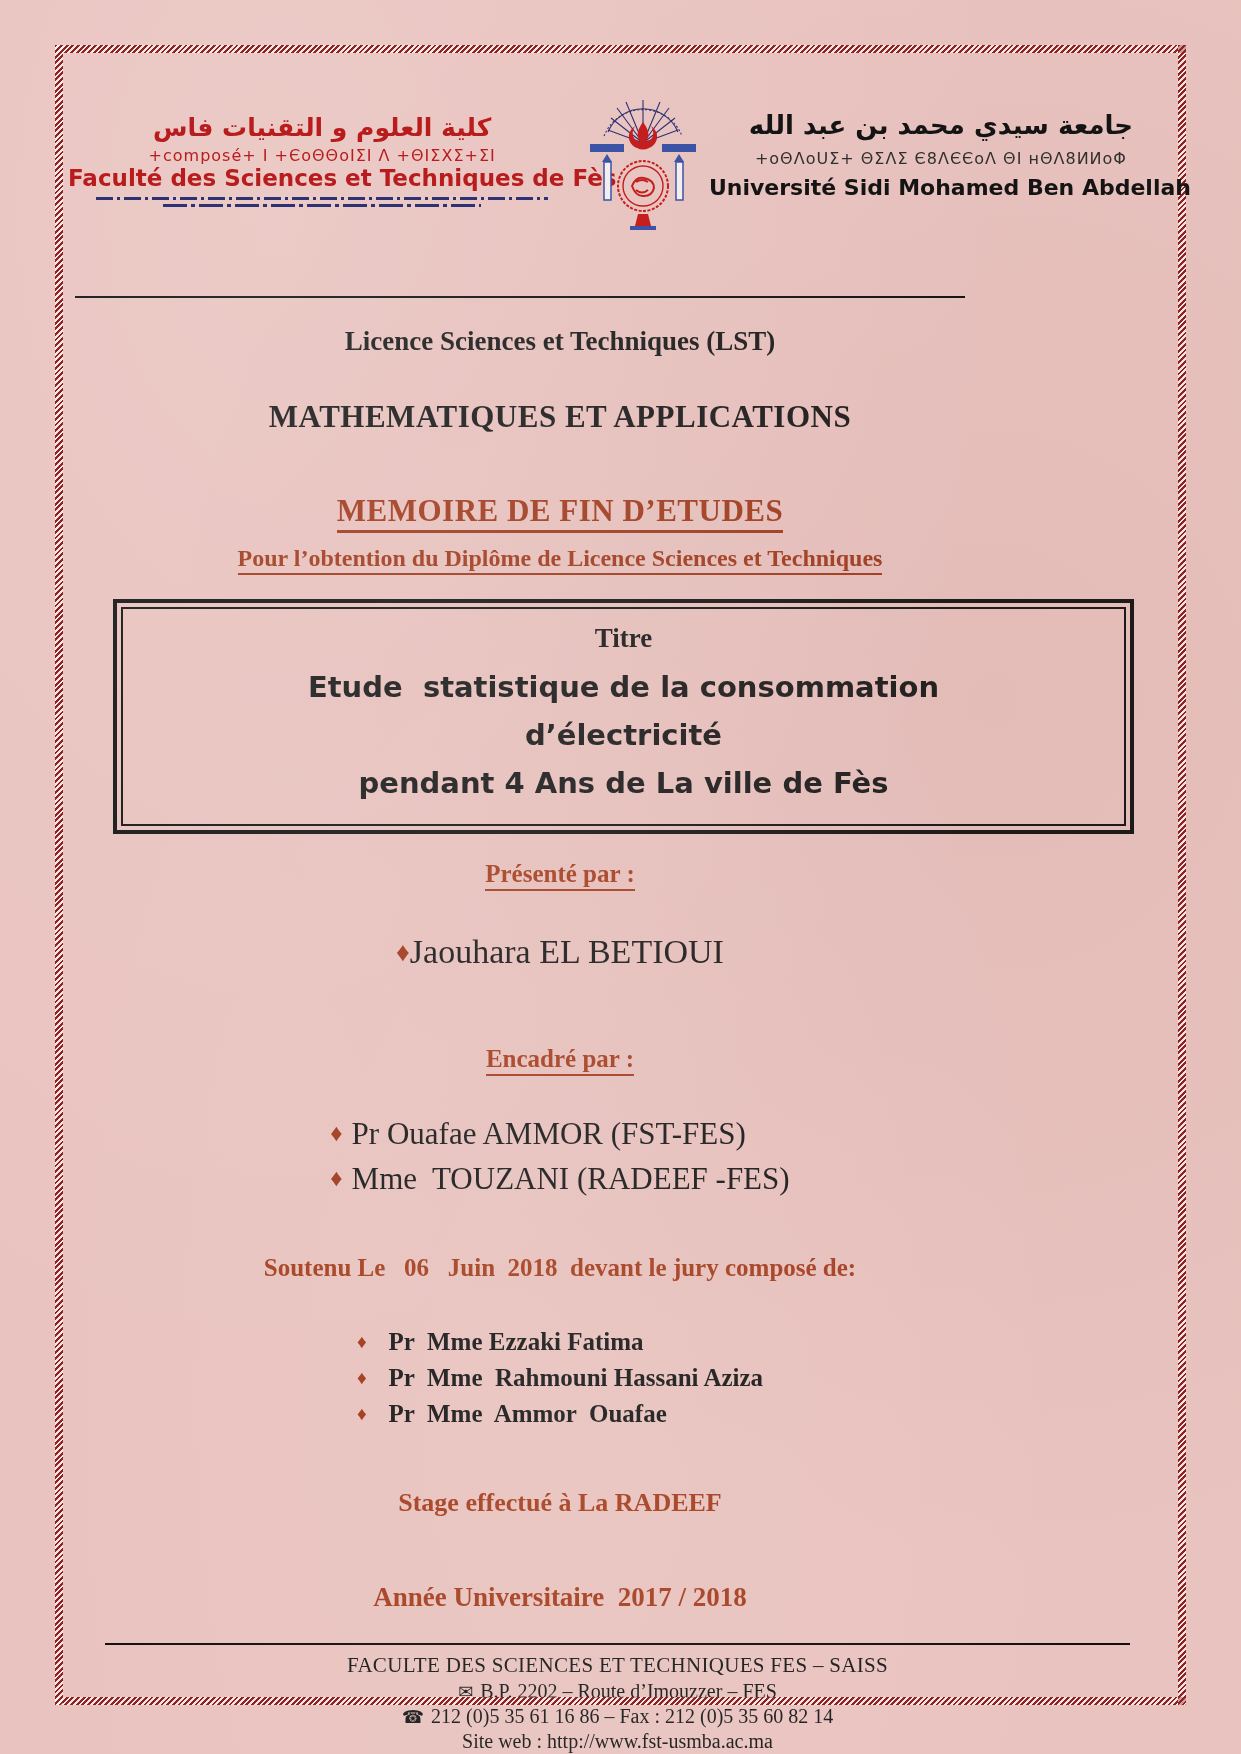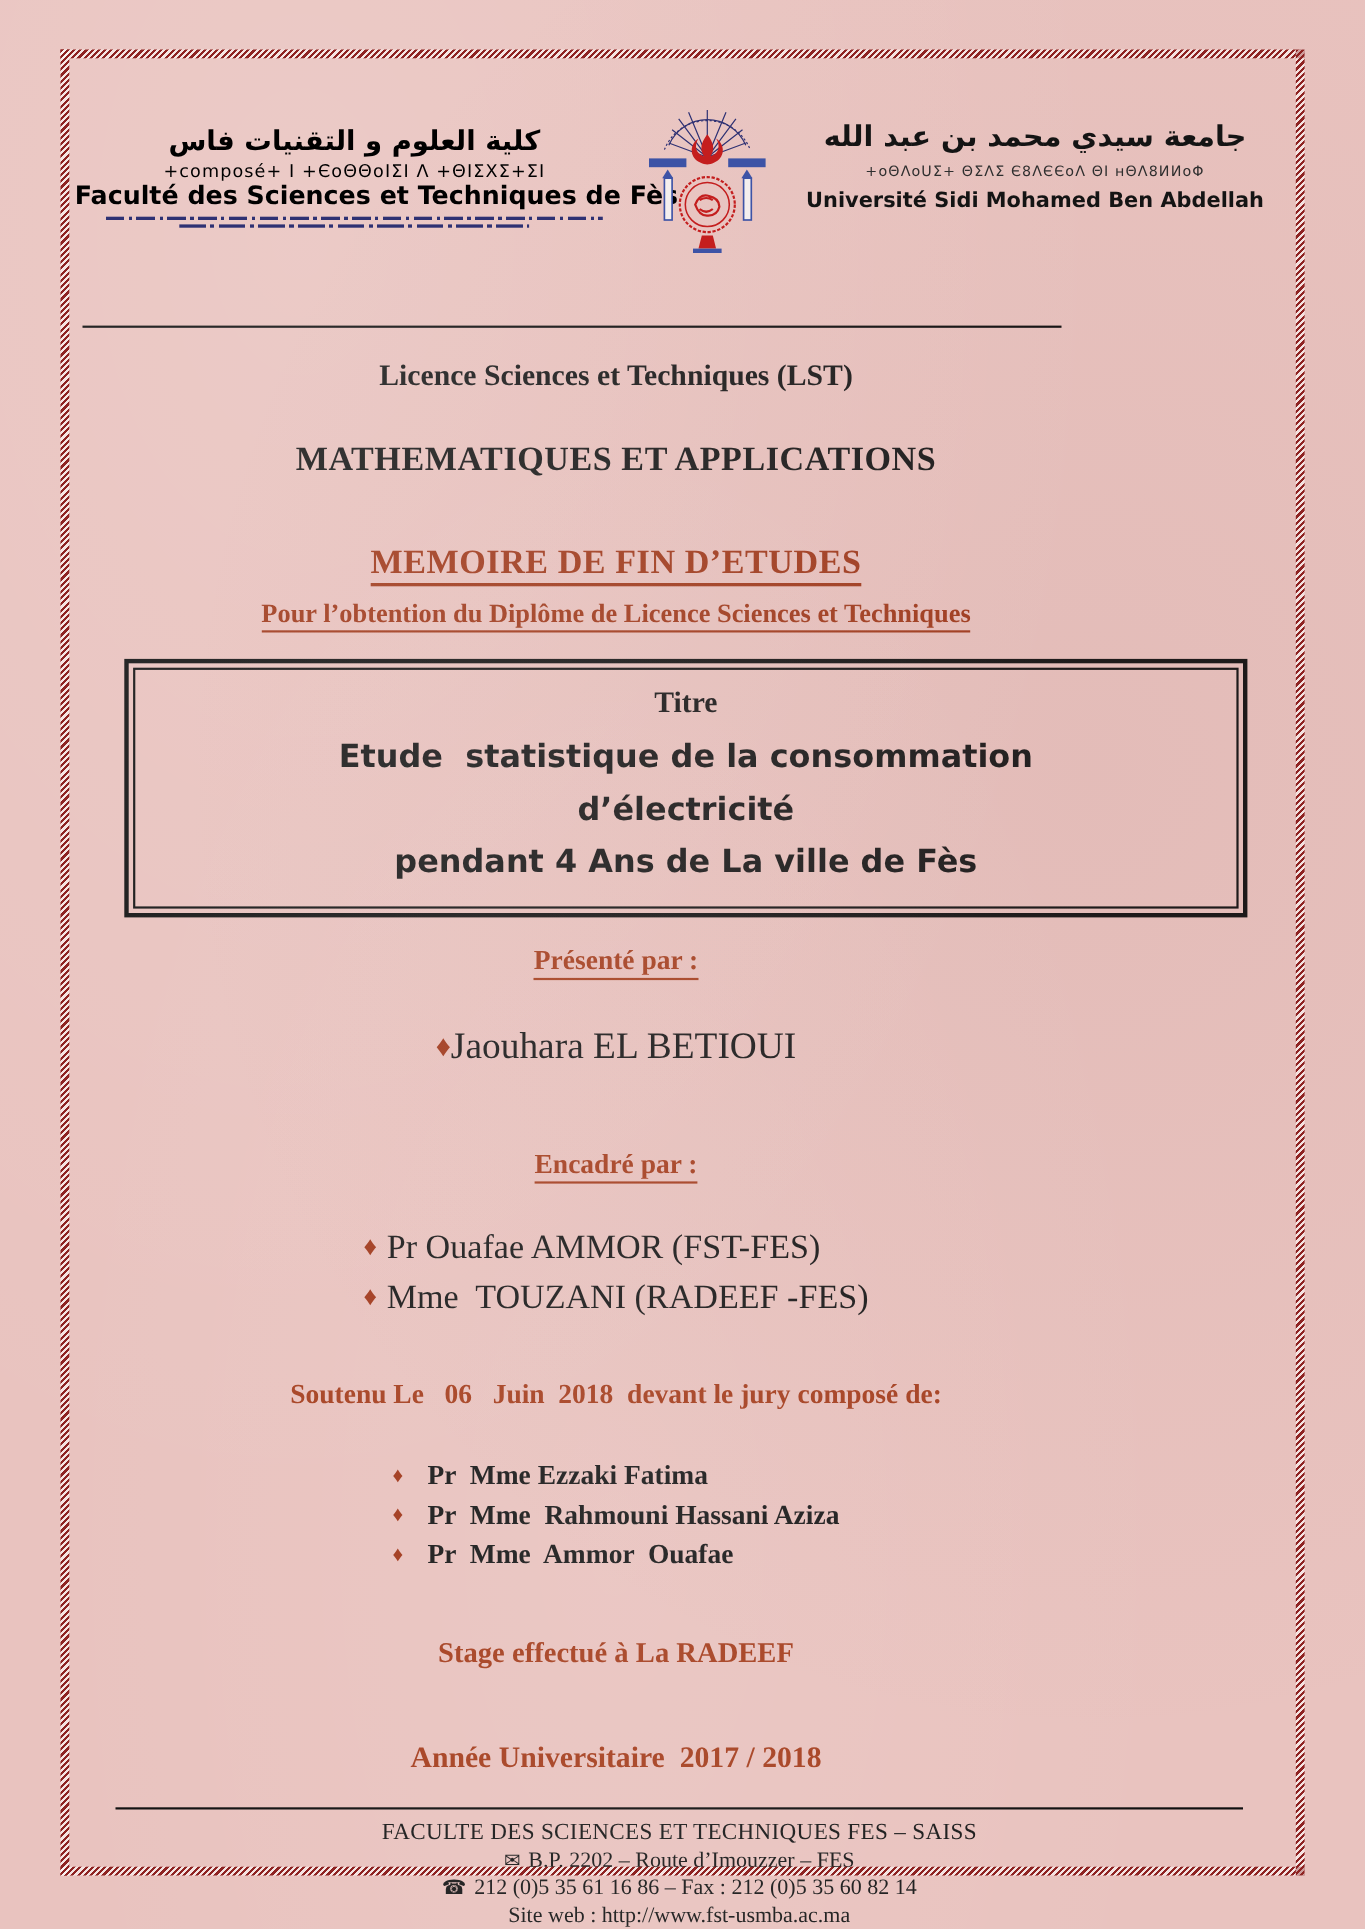--- a/index.html
+++ b/index.html
@@ -21,34 +21,34 @@
   }
   
   .frame{position:absolute;background:repeating-linear-gradient(135deg,#8e2322 0 2px,rgba(255,255,255,.55) 2px 4px);}
   .frame.top{left:55px;right:55px;top:45px;height:8px;}
   .frame.bottom{left:55px;right:55px;top:1697px;height:8px;}
   .frame.left{left:55px;width:8px;top:45px;height:1660px;}
   .frame.right{right:55px;width:8px;top:45px;height:1660px;}
 
   
   .header{position:relative;display:flex;align-items:flex-start;margin:88px 68px 0 68px;}
-  .h-left{width:46%;text-align:center;margin-top:26px;color:#000000;}
+  .h-left{width:46%;text-align:center;margin-top:26px;color:#b91c1c;}
   .h-center{width:12%;display:flex;justify-content:center;}
   .h-right{width:42%;text-align:center;margin-top:22px;}
   .arabic-l{font-family:"DejaVu Sans",sans-serif;font-weight:bold;font-size:25px;line-height:1.15;}
   .tifinagh-l{font-family:"DejaVu Sans",sans-serif;font-size:16px;letter-spacing:1px;margin-top:3px;white-space:nowrap;}
   .french-l{font-family:"DejaVu Sans",sans-serif;font-weight:bold;font-size:23px;white-space:nowrap;}
   .dashrow{height:3px;margin:6px auto 0 auto;
     background:repeating-linear-gradient(90deg,#2e3173 0 17px,transparent 17px 21px,#2e3173 21px 24px,transparent 24px 28px);}
   .dashrow.r1{width:452px;}
   .dashrow.r2{width:318px;margin-top:4px;
     background:repeating-linear-gradient(90deg,#2e3173 0 24px,transparent 24px 28px,#2e3173 28px 32px,transparent 32px 36px);}
   .arabic-r{font-family:"DejaVu Sans",sans-serif;font-weight:bold;font-size:26px;color:#141414;}
-  .tifinagh-r{font-family:"DejaVu Sans",sans-serif;font-size:13px;letter-spacing:1px;color:#2f2f2f;margin-top:9px;white-space:nowrap;}
-  .french-r{font-family:"DejaVu Sans",sans-serif;font-weight:bold;font-size:19px;color:#141414;margin-top:7px;white-space:nowrap;}
+  .tifinagh-r{font-family:"DejaVu Sans",sans-serif;font-size:16px;letter-spacing:1px;color:#2f2f2f;margin-top:9px;white-space:nowrap;}
+  .french-r{font-family:"DejaVu Sans",sans-serif;font-weight:bold;font-size:22px;color:#141414;margin-top:7px;white-space:nowrap;}
 
   .rule1{width:890px;height:2px;background:#101010;margin:58px 0 0 75px;}
   .rule2{width:1025px;height:2px;background:#101010;margin:30px 0 0 105px;}
 
   .center-col{width:980px;margin-left:70px;text-align:center;}
 
   .lst{font-size:27px;font-weight:bold;margin-top:28px;}
   .math{font-size:31px;font-weight:bold;letter-spacing:.5px;margin-top:42px;}
   .memoire{margin-top:58px;}
   .memoire span{display:inline-block;font-size:31px;font-weight:bold;color:#a13c1e;letter-spacing:.5px;border-bottom:3px solid #a13c1e;padding-bottom:1px;}

